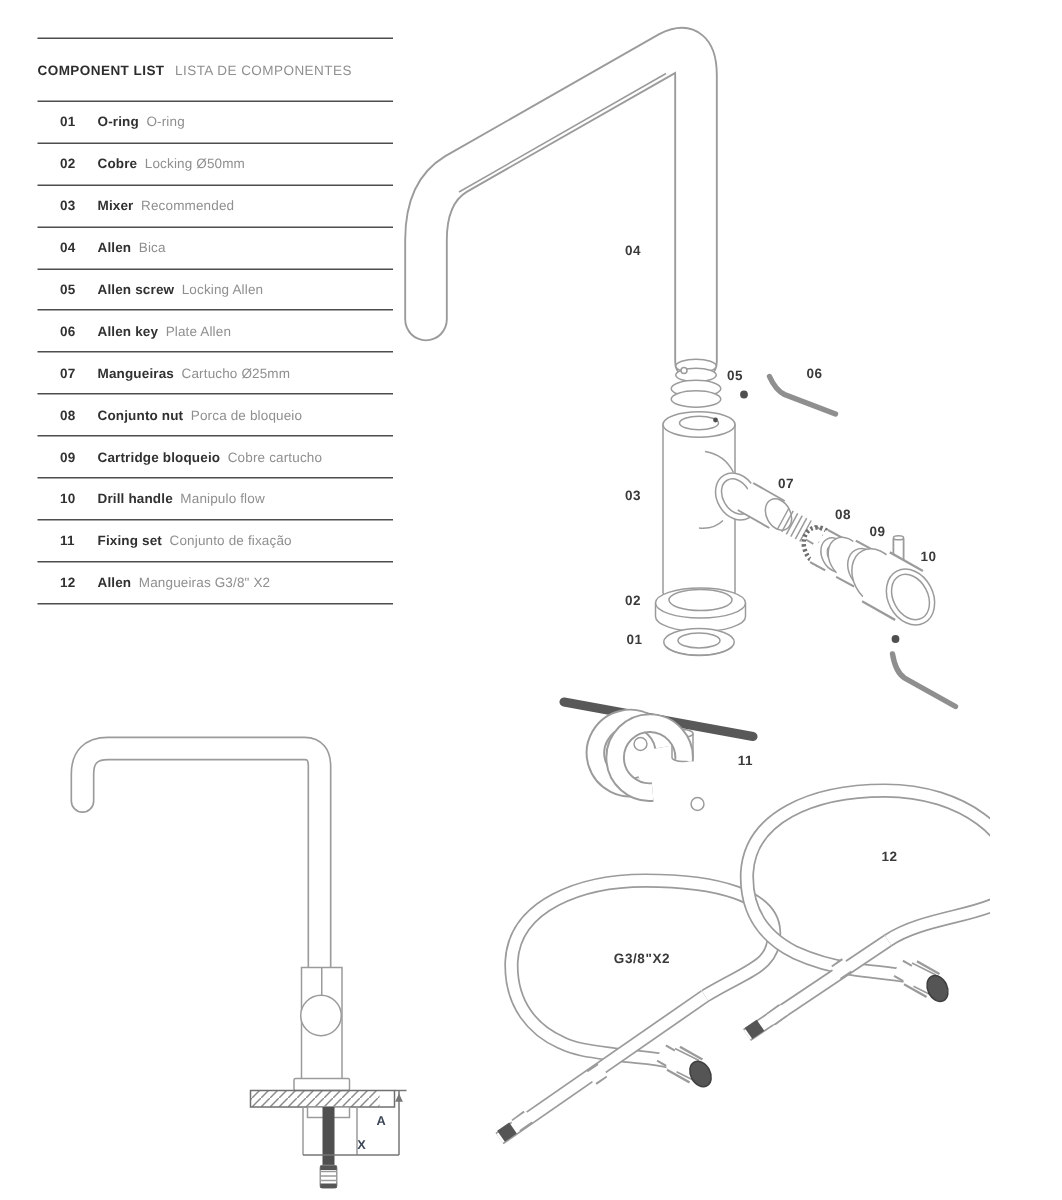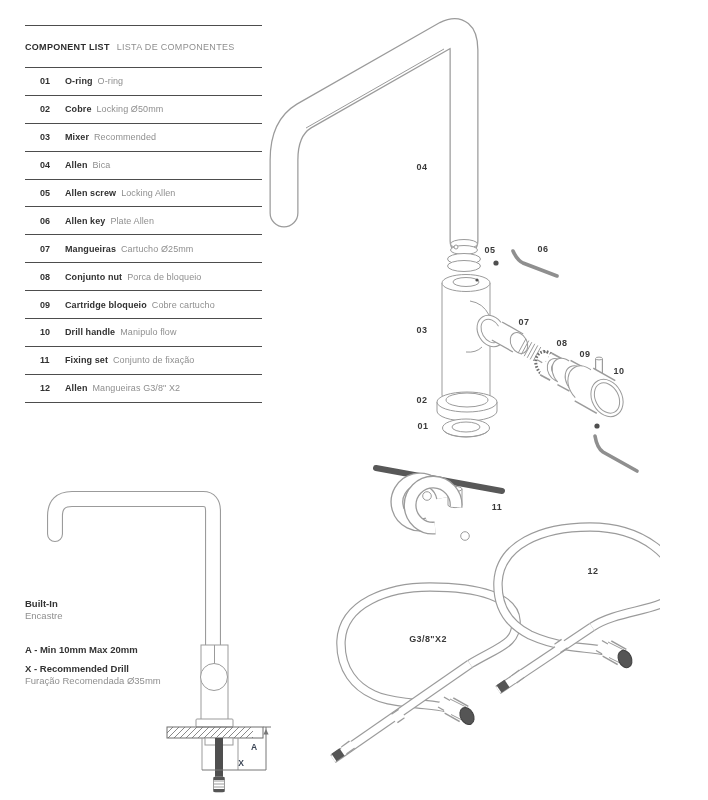--- a/index.html
+++ b/index.html
@@ -303,21 +303,14 @@
   <span class="plabel" style="left:524px;top:322px">07</span>
   <span class="plabel" style="left:562px;top:343px">08</span>
   <span class="plabel" style="left:585px;top:354px">09</span>
   <span class="plabel" style="left:619px;top:371px">10</span>
   <span class="plabel" style="left:497px;top:507px">11</span>
   <span class="plabel" style="left:593px;top:571px">12</span>
   <span class="plabel" style="left:428px;top:639px">G3/8"X2</span>
   <span class="dimlabel" style="left:254px;top:747px">A</span>
   <span class="dimlabel" style="left:241px;top:763px">X</span>
 
-  <div class="notes">
-    <div class="nb">Built-In</div>
-    <div class="nm">Encastre</div>
-    <div class="nb gap-a">A - Min 10mm Max 20mm</div>
-    <div class="nb gap-x">X - Recommended Drill</div>
-    <div class="nm">Furação Recomendada Ø35mm</div>
-  </div>
 
 </div>
 
 </body></html>

